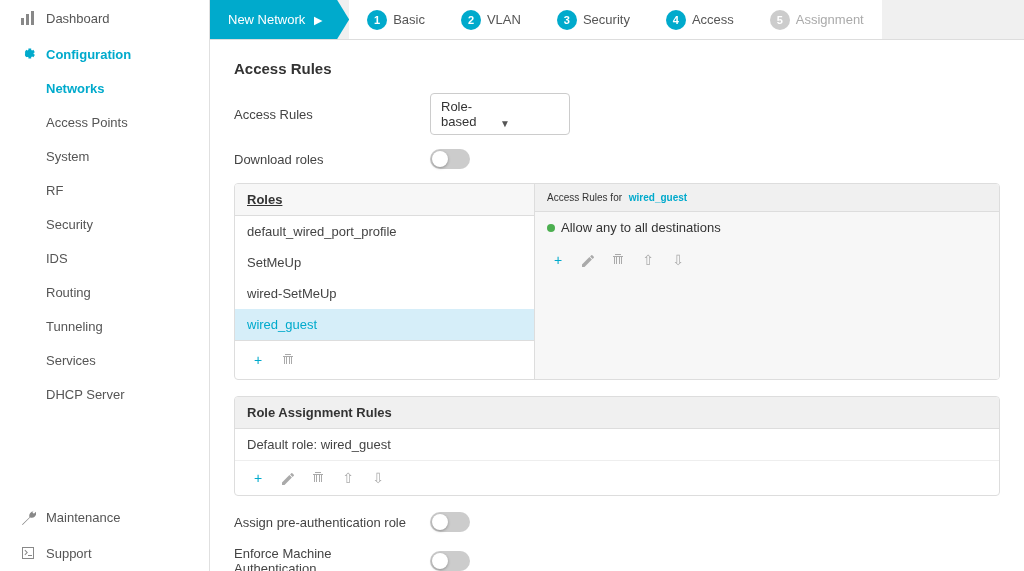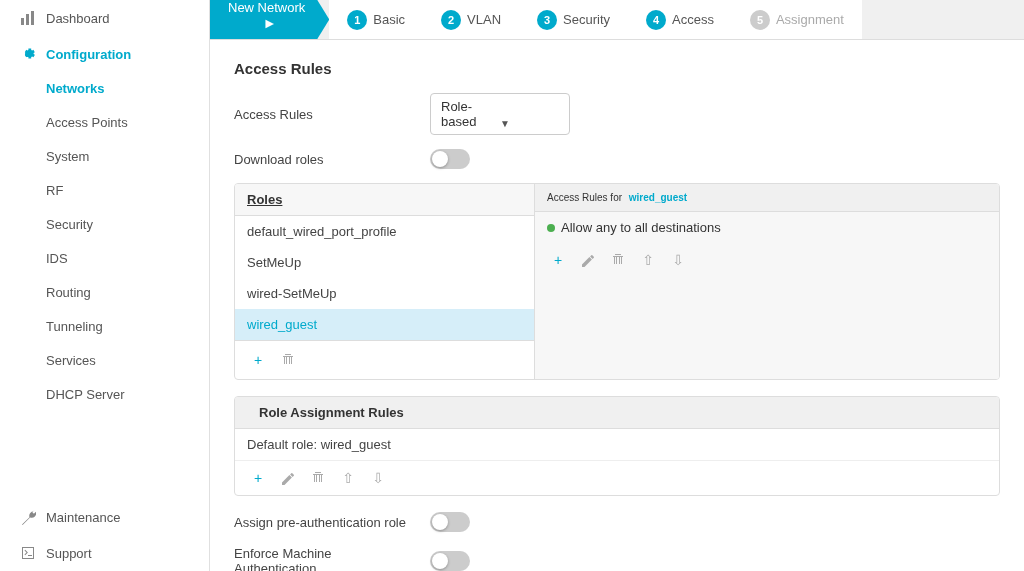--- a/index.html
+++ b/index.html
@@ -12,21 +12,21 @@
     .sidebar-item .icon { width: 16px; height: 16px; display: flex; align-items: center; justify-content: center; flex-shrink: 0; }
     .sidebar-sub { padding-left: 46px; padding-top: 4px; padding-bottom: 4px; cursor: pointer; color: #555; line-height: 2; }
     .sidebar-sub.active { color: #00aacc; font-weight: 600; }
 
     
     .main { flex: 1; display: flex; flex-direction: column; overflow: hidden; }
 
     
     .wizard-bar { display: flex; align-items: center; background: #f0f0f0; border-bottom: 1px solid #ddd; padding: 0; height: 40px; flex-shrink: 0; }
     .wizard-step { display: flex; align-items: center; padding: 0 18px; height: 100%; position: relative; font-size: 13px; cursor: pointer; }
-    .wizard-step.active-step { background: #00aacc; color: #fff; clip-path: polygon(0 0, calc(100% - 12px) 0, 100% 50%, calc(100% - 12px) 100%, 0 100%); padding-right: 24px; flex-direction: column; }
+    .wizard-step.active-step { background: #00aacc; color: #fff; clip-path: polygon(0 0, calc(100% - 12px) 0, 100% 50%, calc(100% - 12px) 100%, 0 100%); padding-right: 24px; }
     .wizard-step.numbered { background: #fff; color: #555; gap: 6px; }
     .wizard-step.disabled { color: #aaa; cursor: default; }
     .step-circle { width: 20px; height: 20px; border-radius: 50%; background: #00aacc; color: #fff; display: flex; align-items: center; justify-content: center; font-size: 11px; font-weight: bold; flex-shrink: 0; }
     .step-circle.disabled { background: #ccc; }
 
     
     .content { padding: 20px 24px; overflow-y: auto; flex: 1; }
     .section-title { font-size: 15px; font-weight: 600; color: #333; margin-bottom: 16px; }
 
     
@@ -52,21 +52,21 @@
     .roles-actions { padding: 8px 12px; display: flex; gap: 8px; border-top: 1px solid #ddd; }
 
     .access-rules-panel { flex: 1; background: #f7f7f7; }
     .access-rules-header { padding: 8px 12px; background: #f0f0f0; border-bottom: 1px solid #ddd; font-size: 10px; }
     .access-rule-item { display: flex; align-items: center; padding: 8px 12px; gap: 6px; }
     .green-dot { width: 8px; height: 8px; background: #4caf50; border-radius: 50%; flex-shrink: 0; }
     .access-rule-actions { padding: 6px 12px; display: flex; gap: 8px; }
 
     
     .assignment-section { border: 1px solid #ddd; border-radius: 4px; margin-bottom: 16px; overflow: hidden; }
-    .assignment-header { padding: 8px 24px; font-weight: 600; background: #f0f0f0; border-bottom: 1px solid #ddd; font-size: 13px; }
+    .assignment-header { padding: 8px 12px; font-weight: 600; background: #f0f0f0; border-bottom: 1px solid #ddd; font-size: 13px; }
     .assignment-rule-item { padding: 8px 12px; color: #444; border-bottom: 1px solid #eee; }
     .assignment-actions { padding: 6px 12px; display: flex; gap: 8px; }
 
     
     .icon-btn { width: 22px; height: 22px; display: flex; align-items: center; justify-content: center; color: #00aacc; cursor: pointer; font-size: 14px; border: none; background: none; }
     .icon-btn.gray { color: #aaa; }
 
     
     .gear-svg { width: 16px; height: 16px; }
   </style>

